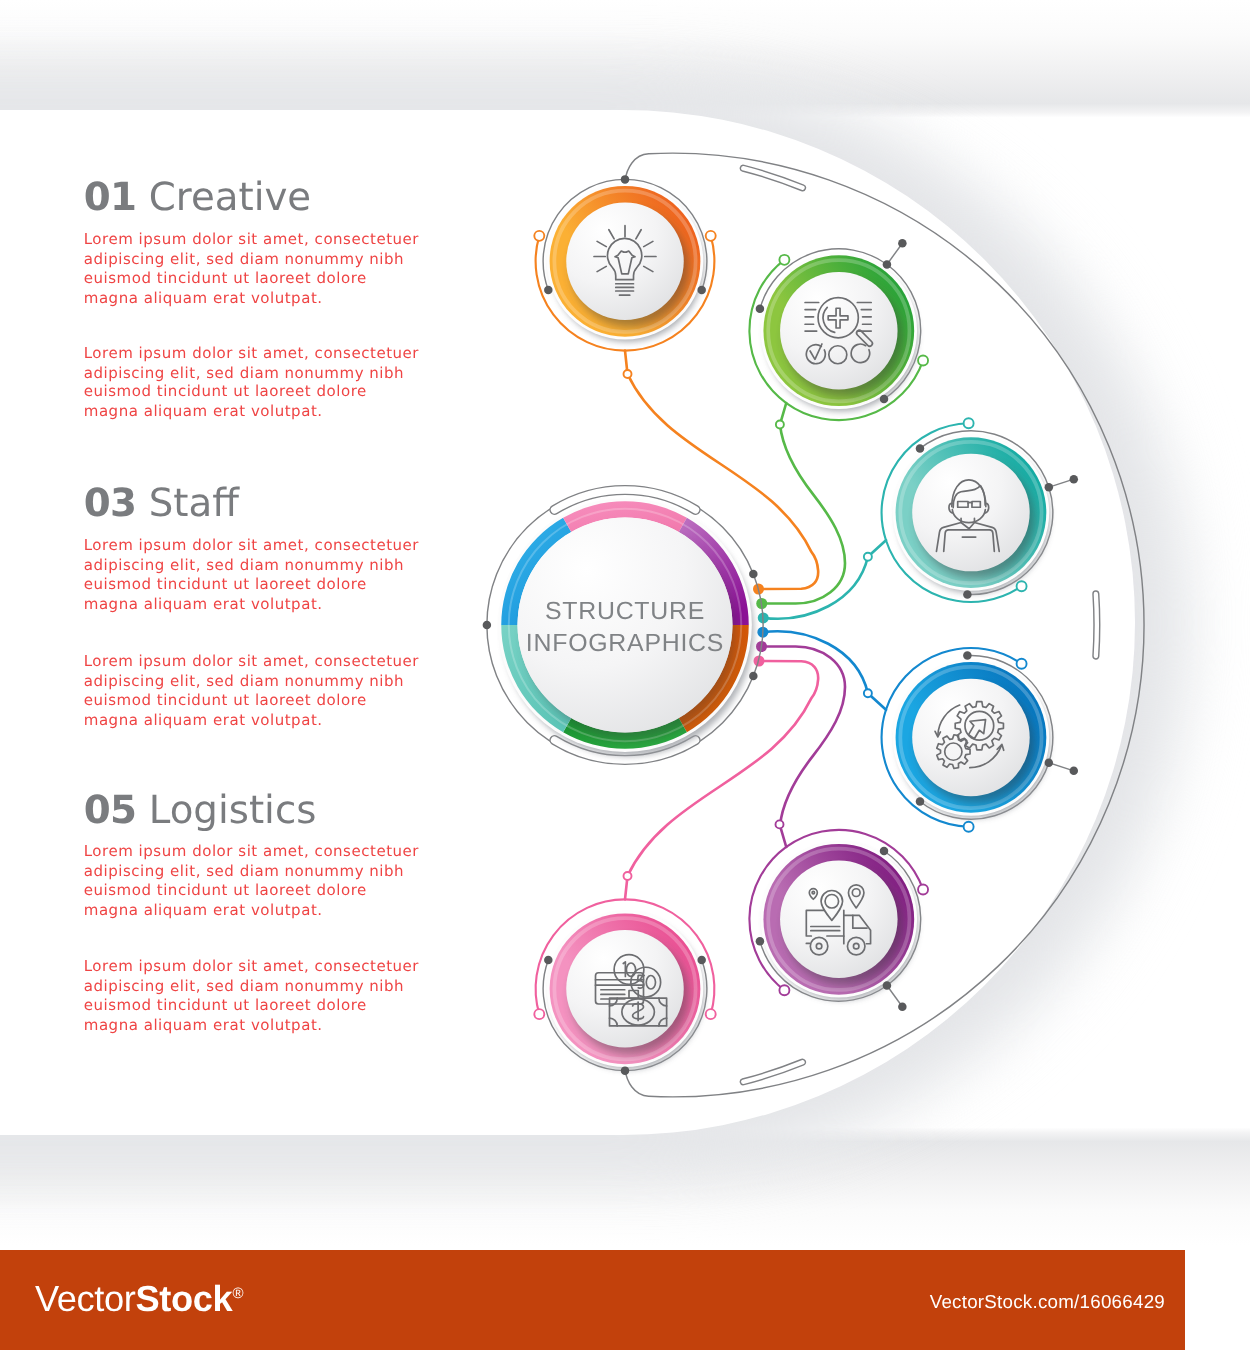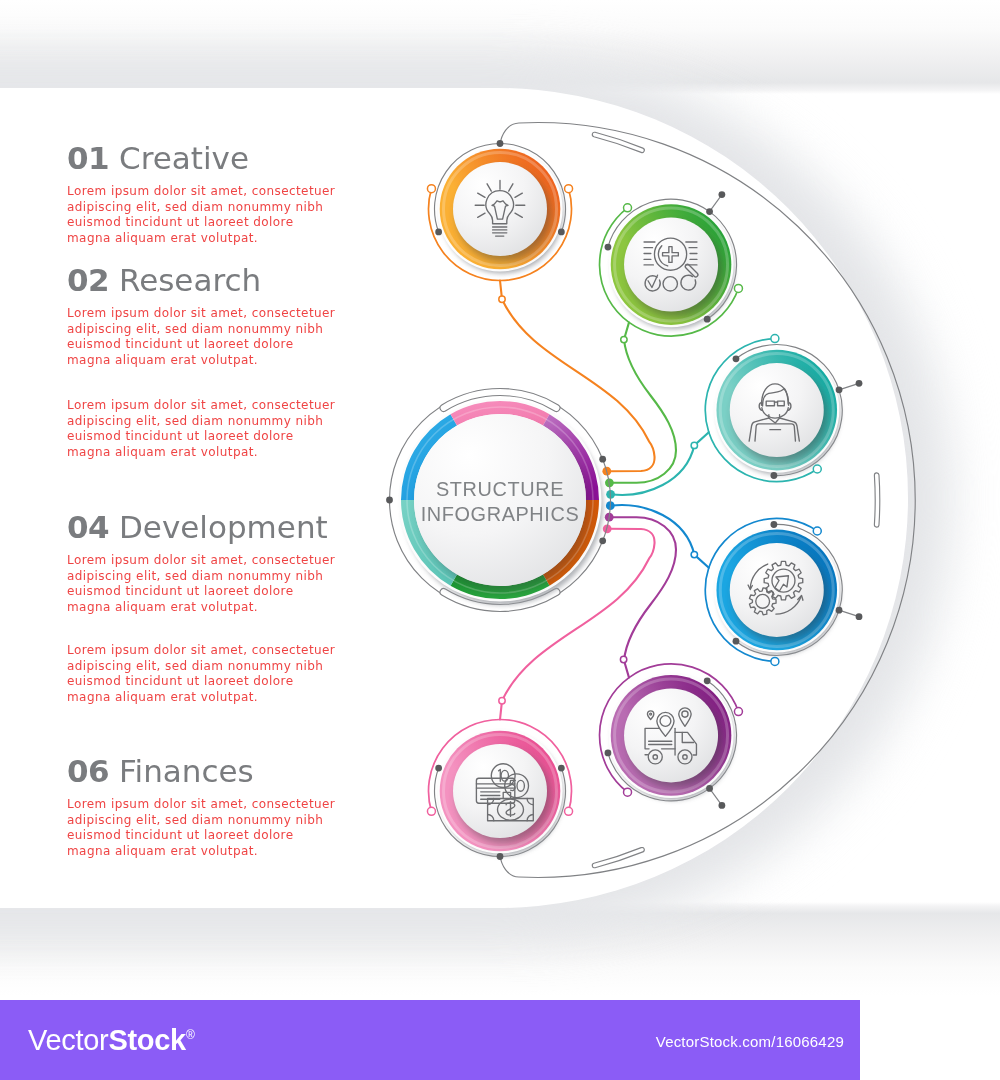--- a/index.html
+++ b/index.html
@@ -14,21 +14,21 @@
 #topfade{position:absolute;left:0;top:0;width:1000px;height:94px;z-index:1;
   background:linear-gradient(to bottom,#ffffff 0%,#fbfbfb 30%,#f0f0f1 62%,#e6e7e9 88%,#f4f4f5 96%,#ffffff 100%)}
 #botfade{position:absolute;left:0;top:902px;width:1000px;height:94px;z-index:1;
   background:linear-gradient(to top,#ffffff 0%,#fbfbfb 30%,#f0f0f1 62%,#e6e7e9 88%,#f4f4f5 96%,#ffffff 100%)}
 #list{position:absolute;left:0;top:0;width:380px;height:1080px}
 .item{position:absolute;left:67px;width:340px}
 .ttl{white-space:nowrap;font-size:31px;line-height:1;color:#7A7C7F;letter-spacing:0px;font-family:"DejaVu Sans",sans-serif}
 .ttl .n{font-weight:700;letter-spacing:-0.5px}
 .ttl .t{font-weight:400;letter-spacing:0px}
 .body{margin-top:10px;font-size:12px;line-height:15.7px;color:#ef4444;letter-spacing:.42px;white-space:nowrap;font-family:"DejaVu Sans",sans-serif}
-#footer{position:absolute;left:0;top:1000px;width:860px;height:80px;background:#8b5cf6}
+#footer{position:absolute;left:0;top:1000px;width:948px;height:80px;background:#c2410c}
 #brand{position:absolute;left:28px;top:26px;font-size:29px;color:#fff;line-height:1;letter-spacing:-0.3px}
 #brand .lt{font-weight:300}
 #brand .bd{font-weight:700}
 #brand .rg{font-size:12px;vertical-align:super;font-weight:400}
 #url{position:absolute;right:16px;top:33px;font-size:15px;color:#fff;letter-spacing:.2px}
 svg{position:absolute;left:0;top:0;z-index:3}
 #list{z-index:3}
 #footer{z-index:4}
 .narc{fill:none;stroke:#808285;stroke-width:1.15}
 .pill{fill:#ffffff;stroke:#808285;stroke-width:1.15}
@@ -365,55 +365,54 @@
 <div class="item" style="top:143px">
         <div class="ttl"><span class="n">01</span> <span class="t">Creative</span></div>
         <div class="body">
           <div>Lorem ipsum dolor sit amet, consectetuer</div>
           <div>adipiscing elit, sed diam nonummy nibh</div>
           <div>euismod tincidunt ut laoreet dolore</div>
           <div>magna aliquam erat volutpat.</div>
         </div>
       </div>
 <div class="item" style="top:265px">
-        <div class="ttl"><span class="n">02</span> <span class="t">Research</span></div>
         <div class="body">
           <div>Lorem ipsum dolor sit amet, consectetuer</div>
           <div>adipiscing elit, sed diam nonummy nibh</div>
           <div>euismod tincidunt ut laoreet dolore</div>
           <div>magna aliquam erat volutpat.</div>
         </div>
       </div>
 <div class="item" style="top:388px">
+        <div class="ttl"><span class="n">03</span> <span class="t">Staff</span></div>
         <div class="body">
           <div>Lorem ipsum dolor sit amet, consectetuer</div>
           <div>adipiscing elit, sed diam nonummy nibh</div>
           <div>euismod tincidunt ut laoreet dolore</div>
           <div>magna aliquam erat volutpat.</div>
         </div>
       </div>
 <div class="item" style="top:512px">
-        <div class="ttl"><span class="n">04</span> <span class="t">Development</span></div>
         <div class="body">
           <div>Lorem ipsum dolor sit amet, consectetuer</div>
           <div>adipiscing elit, sed diam nonummy nibh</div>
           <div>euismod tincidunt ut laoreet dolore</div>
           <div>magna aliquam erat volutpat.</div>
         </div>
       </div>
 <div class="item" style="top:633px">
+        <div class="ttl"><span class="n">05</span> <span class="t">Logistics</span></div>
         <div class="body">
           <div>Lorem ipsum dolor sit amet, consectetuer</div>
           <div>adipiscing elit, sed diam nonummy nibh</div>
           <div>euismod tincidunt ut laoreet dolore</div>
           <div>magna aliquam erat volutpat.</div>
         </div>
       </div>
 <div class="item" style="top:756px">
-        <div class="ttl"><span class="n">06</span> <span class="t">Finances</span></div>
         <div class="body">
           <div>Lorem ipsum dolor sit amet, consectetuer</div>
           <div>adipiscing elit, sed diam nonummy nibh</div>
           <div>euismod tincidunt ut laoreet dolore</div>
           <div>magna aliquam erat volutpat.</div>
         </div>
       </div>
   </div>
   <div id="footer">
     <div id="brand"><span class="lt">Vector</span><span class="bd">Stock</span><span class="rg">®</span></div>

